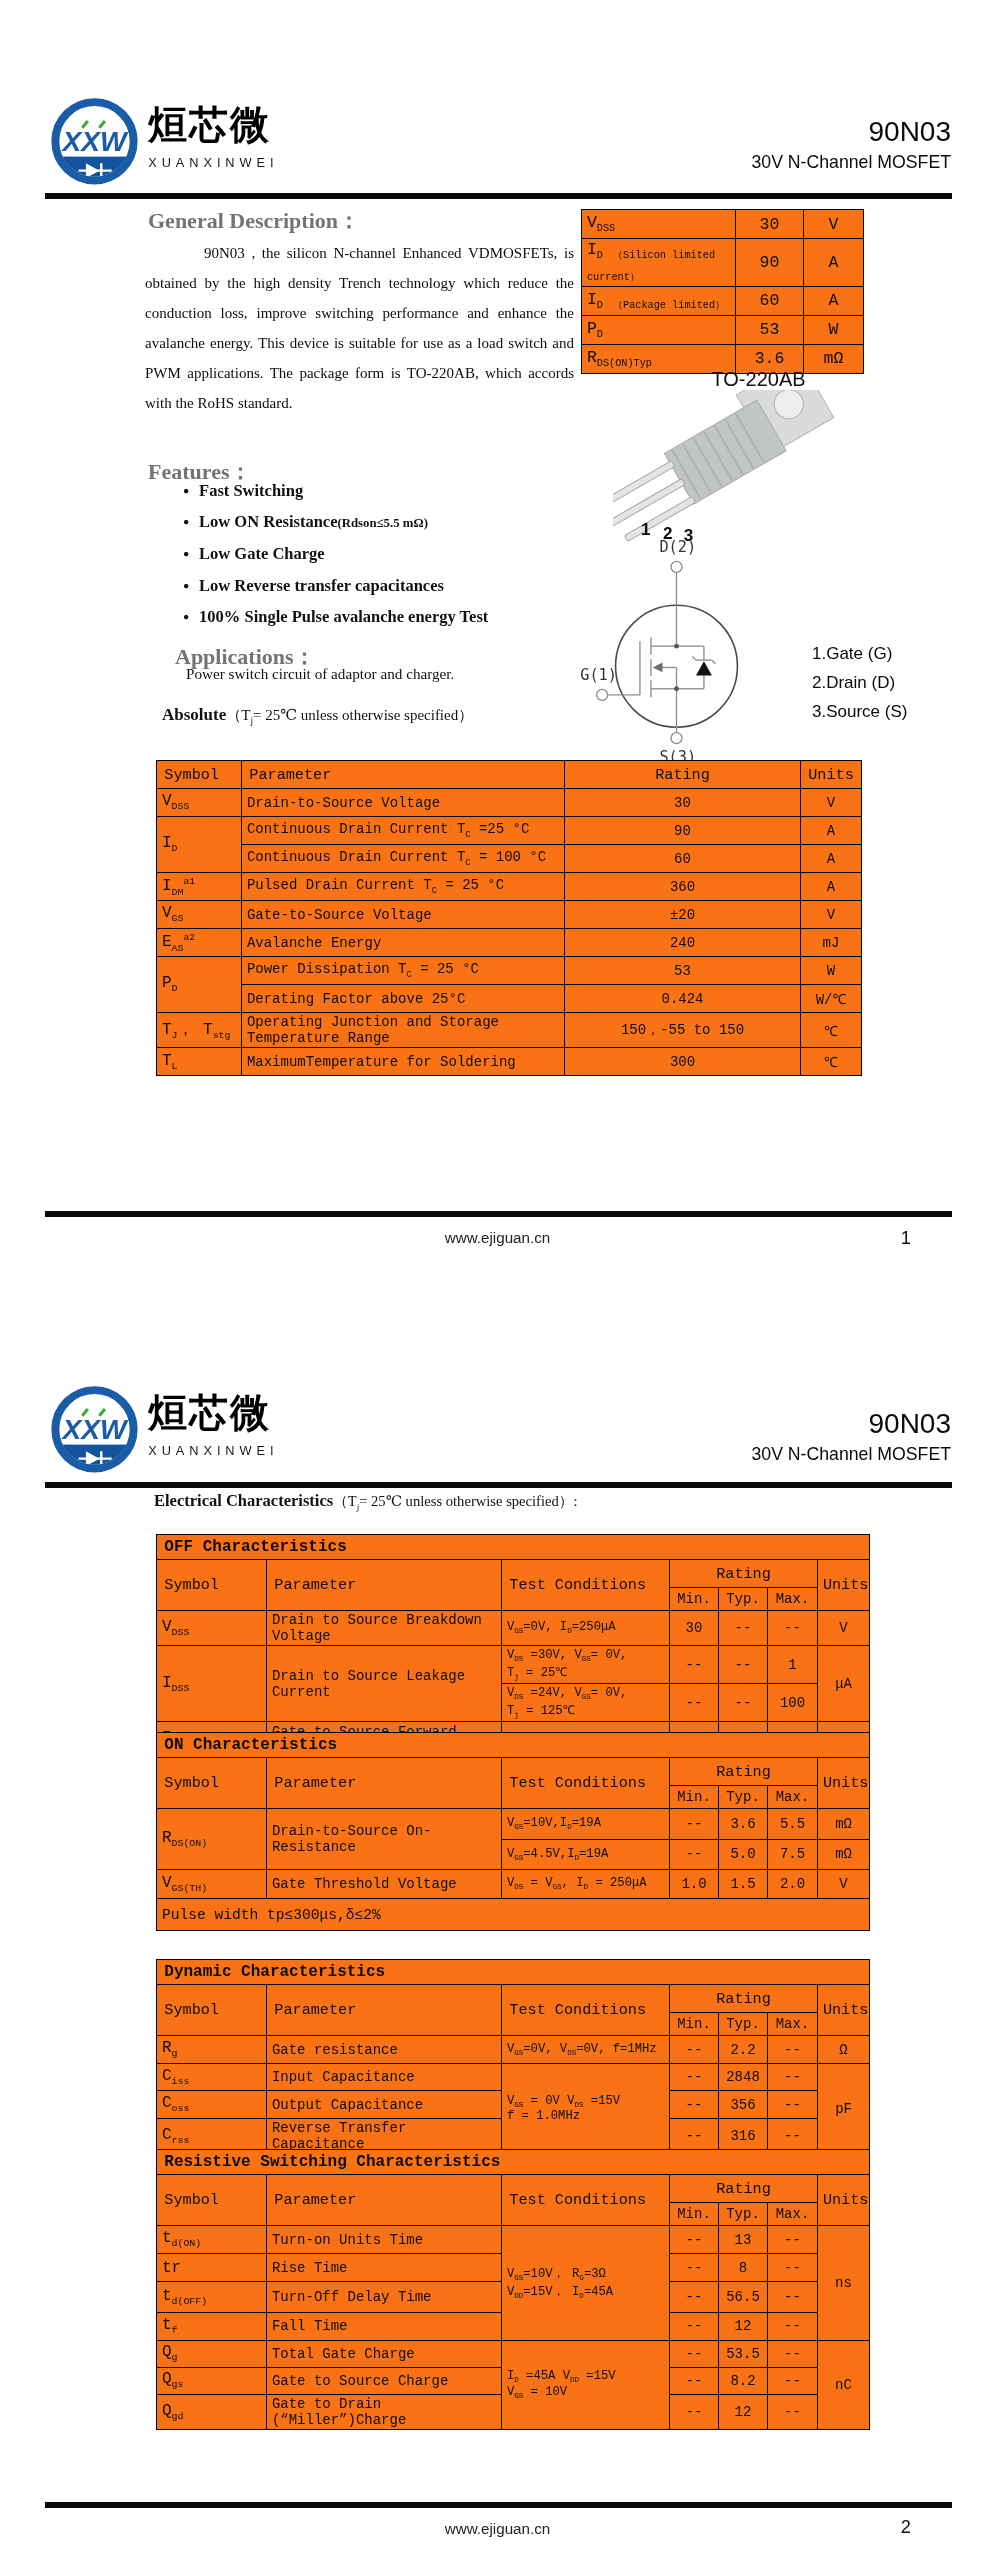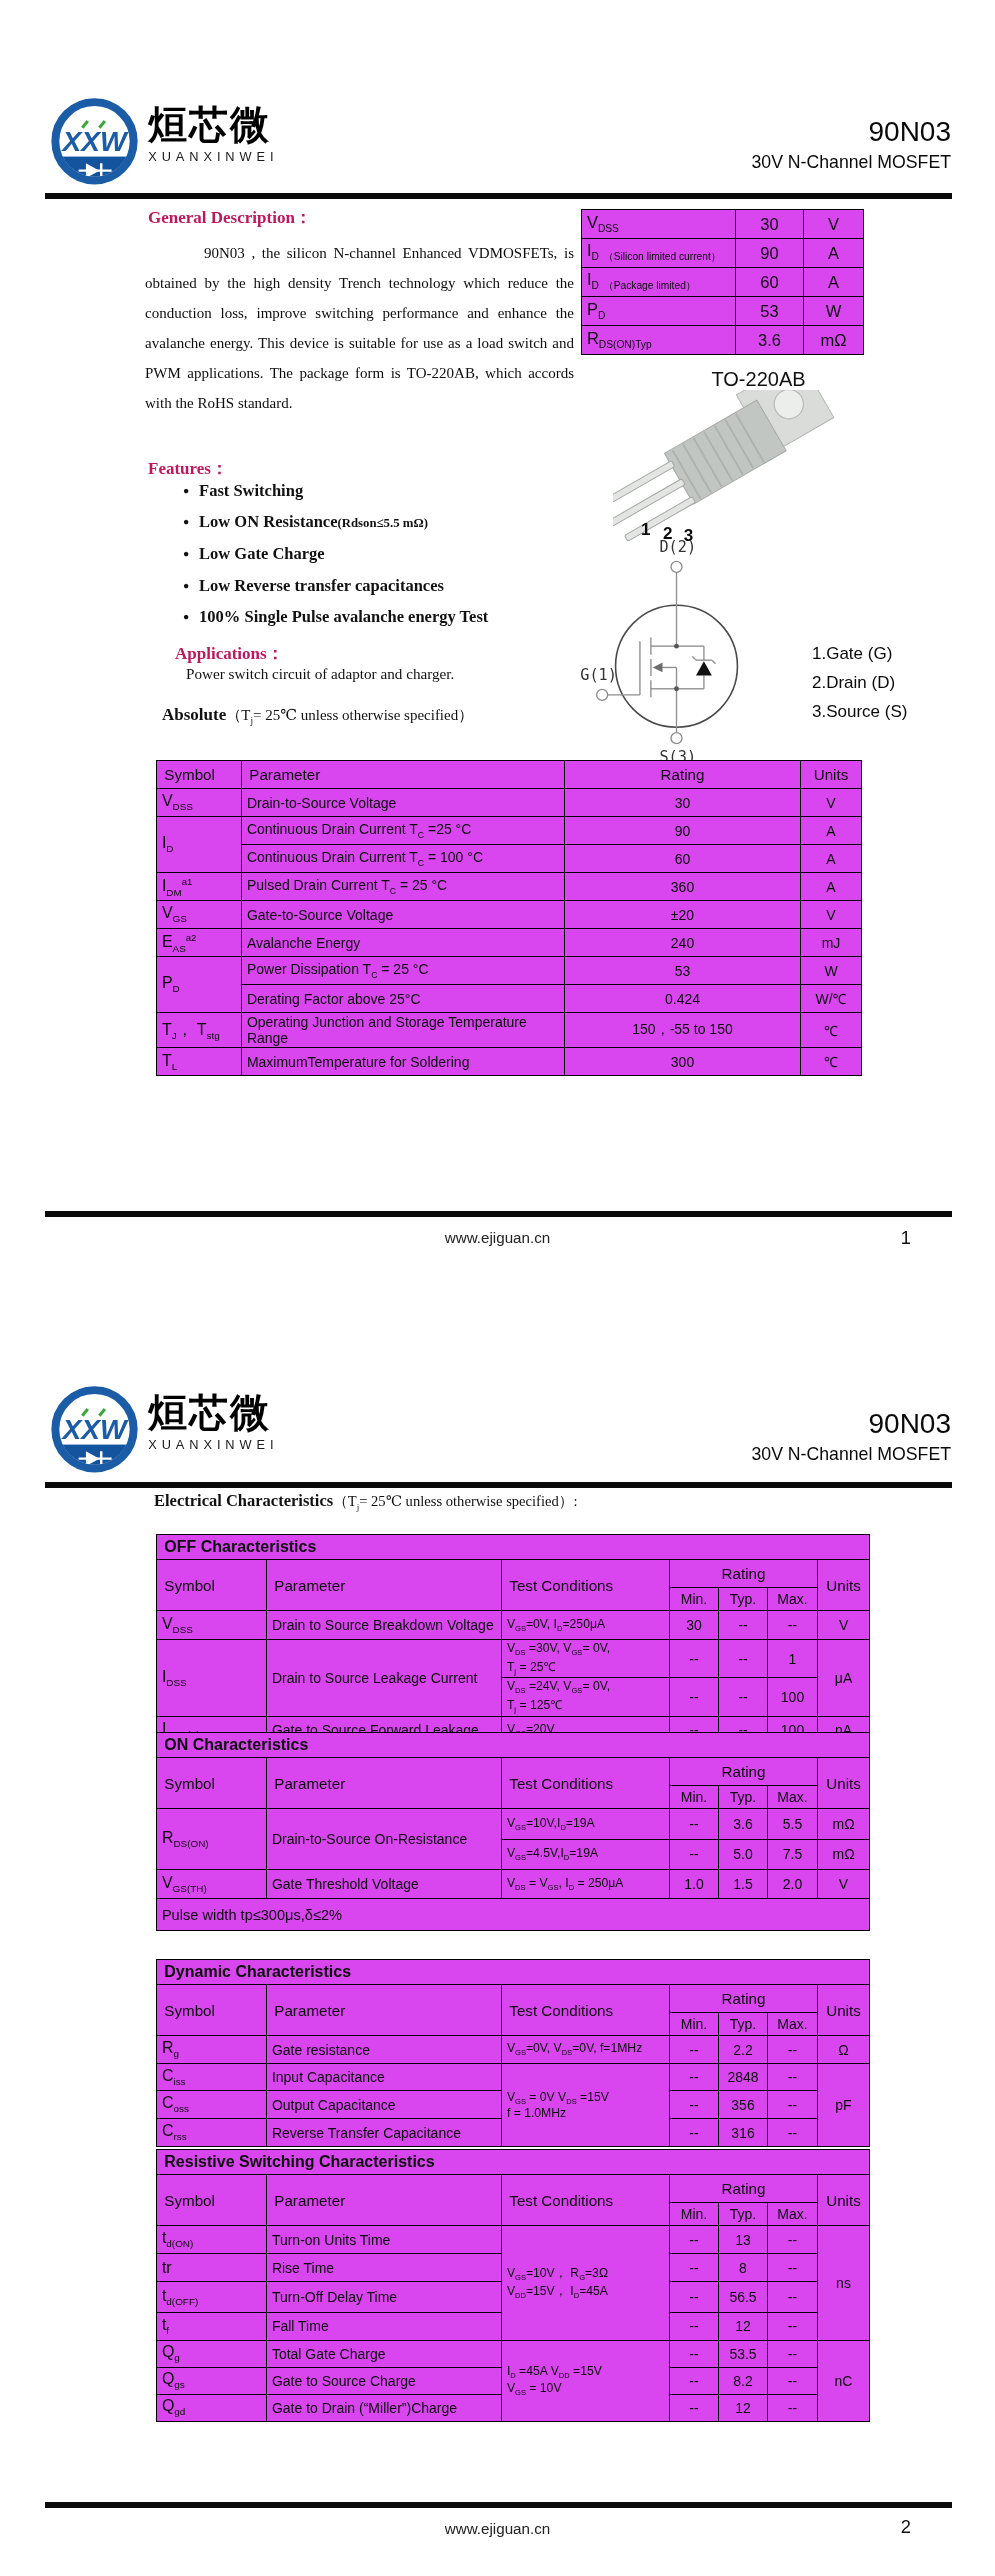--- a/index.html
+++ b/index.html
@@ -6,39 +6,39 @@
   body { background:#ffffff; width:995px; margin:0; color:#111; }
   .page { position:relative; width:995px; height:1288px; background:#fff; overflow:hidden; }
   .abs { position:absolute; }
   .serif { font-family:"Liberation Serif","DejaVu Serif",serif; }
   .sans  { font-family:"Liberation Sans","DejaVu Sans",sans-serif; }
 
   
   .logo-wrap { position:absolute; left:48px; top:96px; display:flex; gap:7.3px; }
   .brand-text { margin-top:8.5px; }
   .brand-cn { font-family:"Liberation Sans","DejaVu Sans",sans-serif; font-weight:bold; font-size:39px; line-height:40px; letter-spacing:1.8px; color:#000; }
-  .brand-en { font-family:"Liberation Sans","DejaVu Sans",sans-serif; font-size:12.8px; letter-spacing:4.9px; color:#1a1a1a; margin-top:4px; }
+  .brand-en { font-family:"Liberation Sans","DejaVu Sans",sans-serif; font-size:12.8px; letter-spacing:4.9px; color:#1a1a1a; margin-top:10px; }
   .pn      { position:absolute; right:44px; top:116px; font-size:28px; text-align:right; color:#0a0a0a; }
   .pn-sub  { position:absolute; right:44px; top:152px; font-size:17.7px; text-align:right; color:#0a0a0a; }
   .hrule   { position:absolute; left:45px; width:907px; height:5.5px; background:#0a0a0a; }
   .f-site  { position:absolute; left:0; right:0; text-align:center; font-size:15.2px; color:#222; }
   .f-page  { position:absolute; right:84px; font-size:18.3px; color:#111; }
 
   
-  .h-sec   { font-weight:bold; font-size:17px; color:#be185d; }
+  .h-sec   { font-weight:bold; font-size:22px; color:#737373; }
   .gd-body { width:429px; font-size:15px; line-height:30px; text-align:justify; text-indent:59px; color:#0d0d0d; }
   .feat    { position:absolute; left:183px; display:flex; align-items:baseline; }
   .feat .dot { font-size:10.4px; margin-right:9.8px; position:relative; top:-2.4px; }
   .feat .ft  { font-weight:bold; font-size:16.5px; }
   .feat .fn  { font-weight:bold; font-size:12.8px; }
   .pinlist div { font-size:17px; line-height:29px; color:#0a0a0a; }
 
   
-  table.dt { position:absolute; border-collapse:collapse; table-layout:fixed; background:#d946ef;
-             font-family:Liberation Sans, sans-serif; }
+  table.dt { position:absolute; border-collapse:collapse; table-layout:fixed; background:#f97316;
+             font-family:Liberation Mono, monospace; }
   .dt td { border:0.6px solid #000; padding:1.2px 4.9px; vertical-align:middle; color:#0d0d0d; }
   .dt { border:1.8px solid #000; }
   .dt tr.g > td { border-top:1.2px solid #000; }
   .dt .trow td { border-bottom:1.2px solid #000; font-weight:bold; font-size:16px; padding:3px 7.3px; }
   .dt .h1 td, .dt .h2 td { text-align:center; font-size:15.2px; }
   .dt .h2 td { font-size:14px; border-bottom:1.2px solid #000; }
   .sym { font-size:16px; padding-left:7.3px; }
   .par { font-size:14px; }
   .tc  { font-size:12.2px; }
   .pre { white-space:pre-line; }

